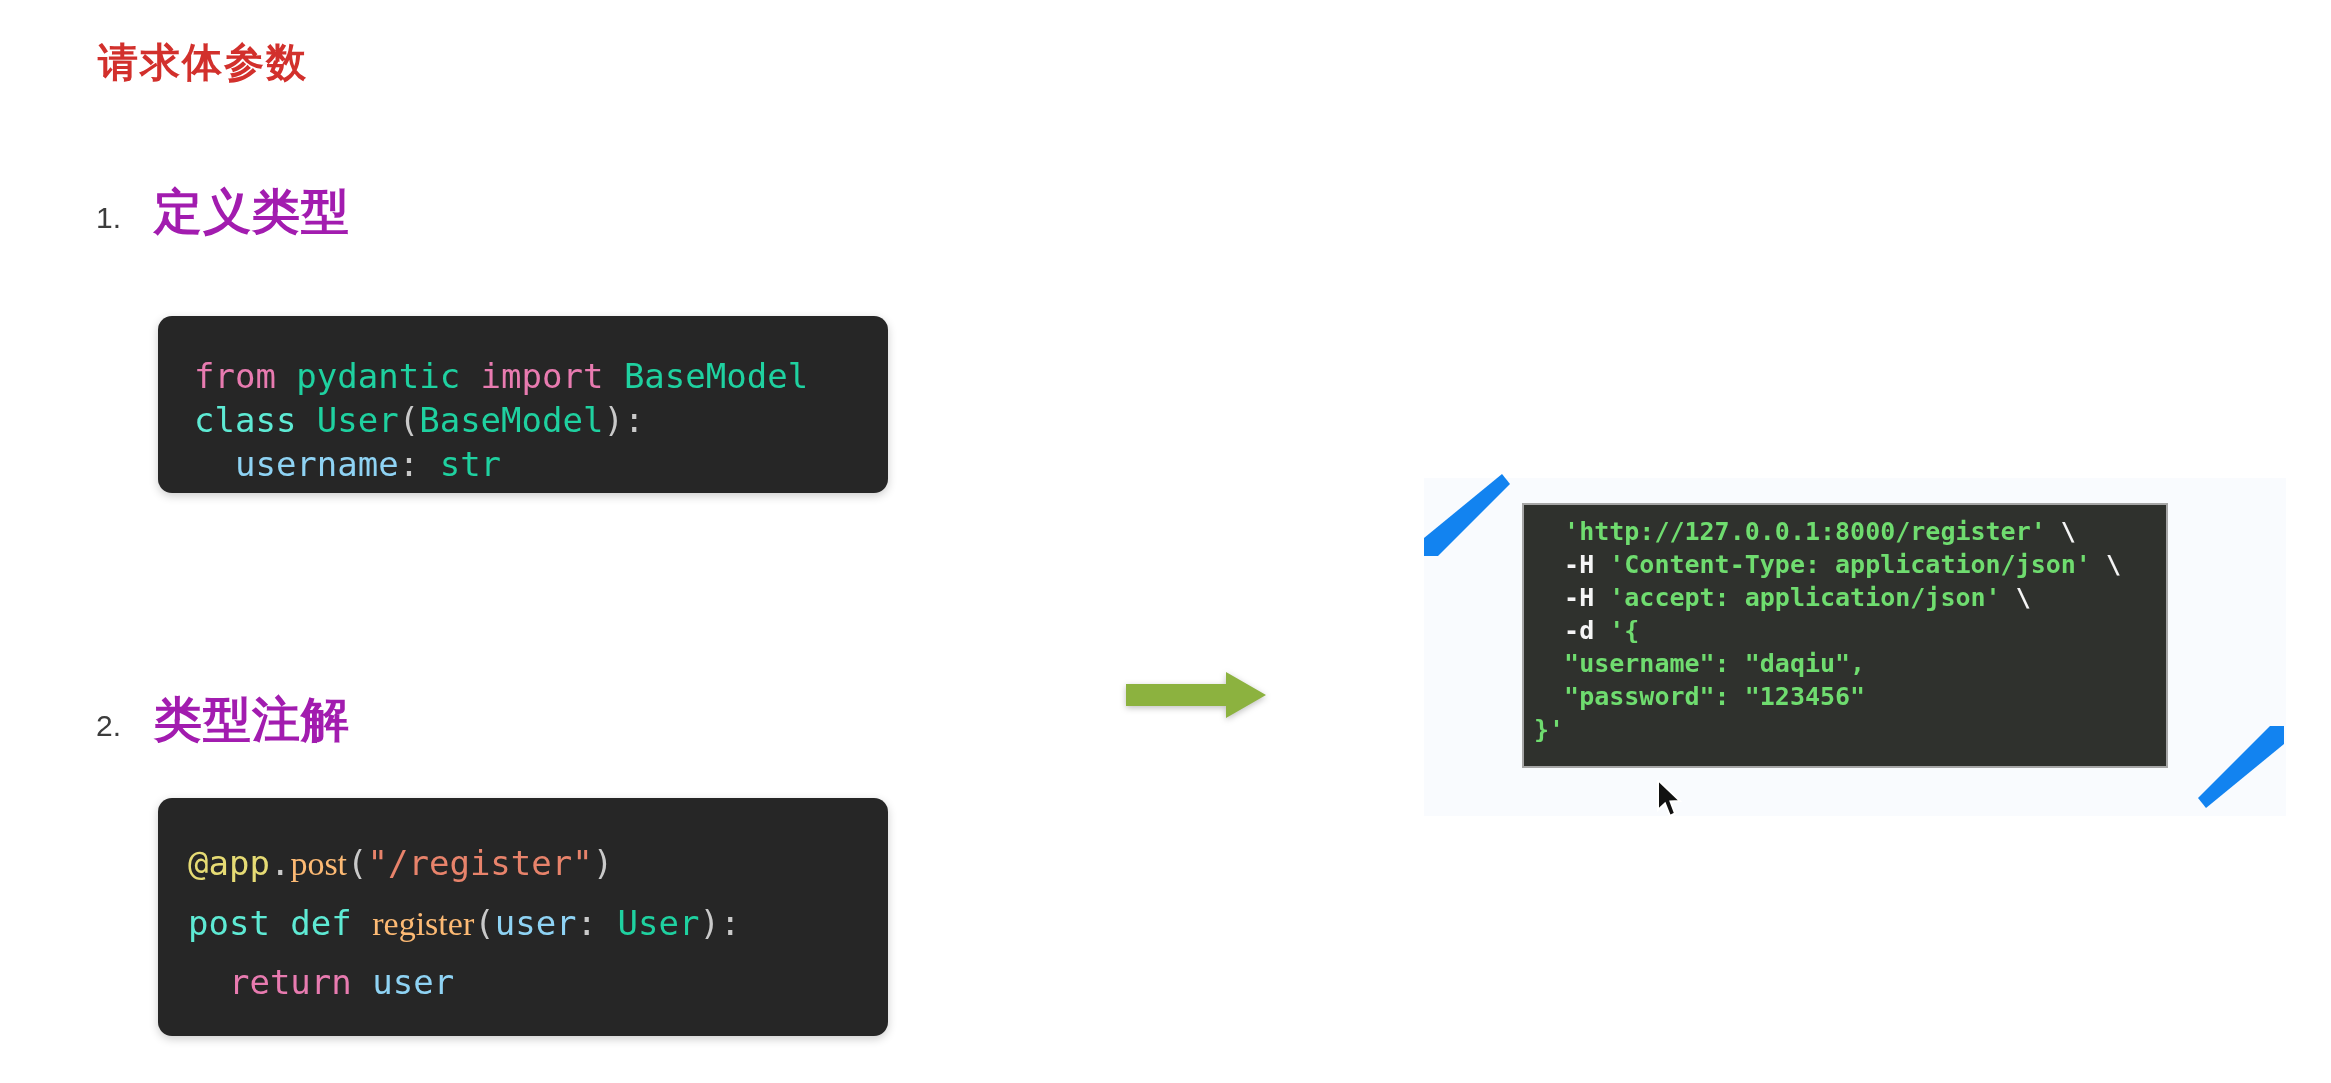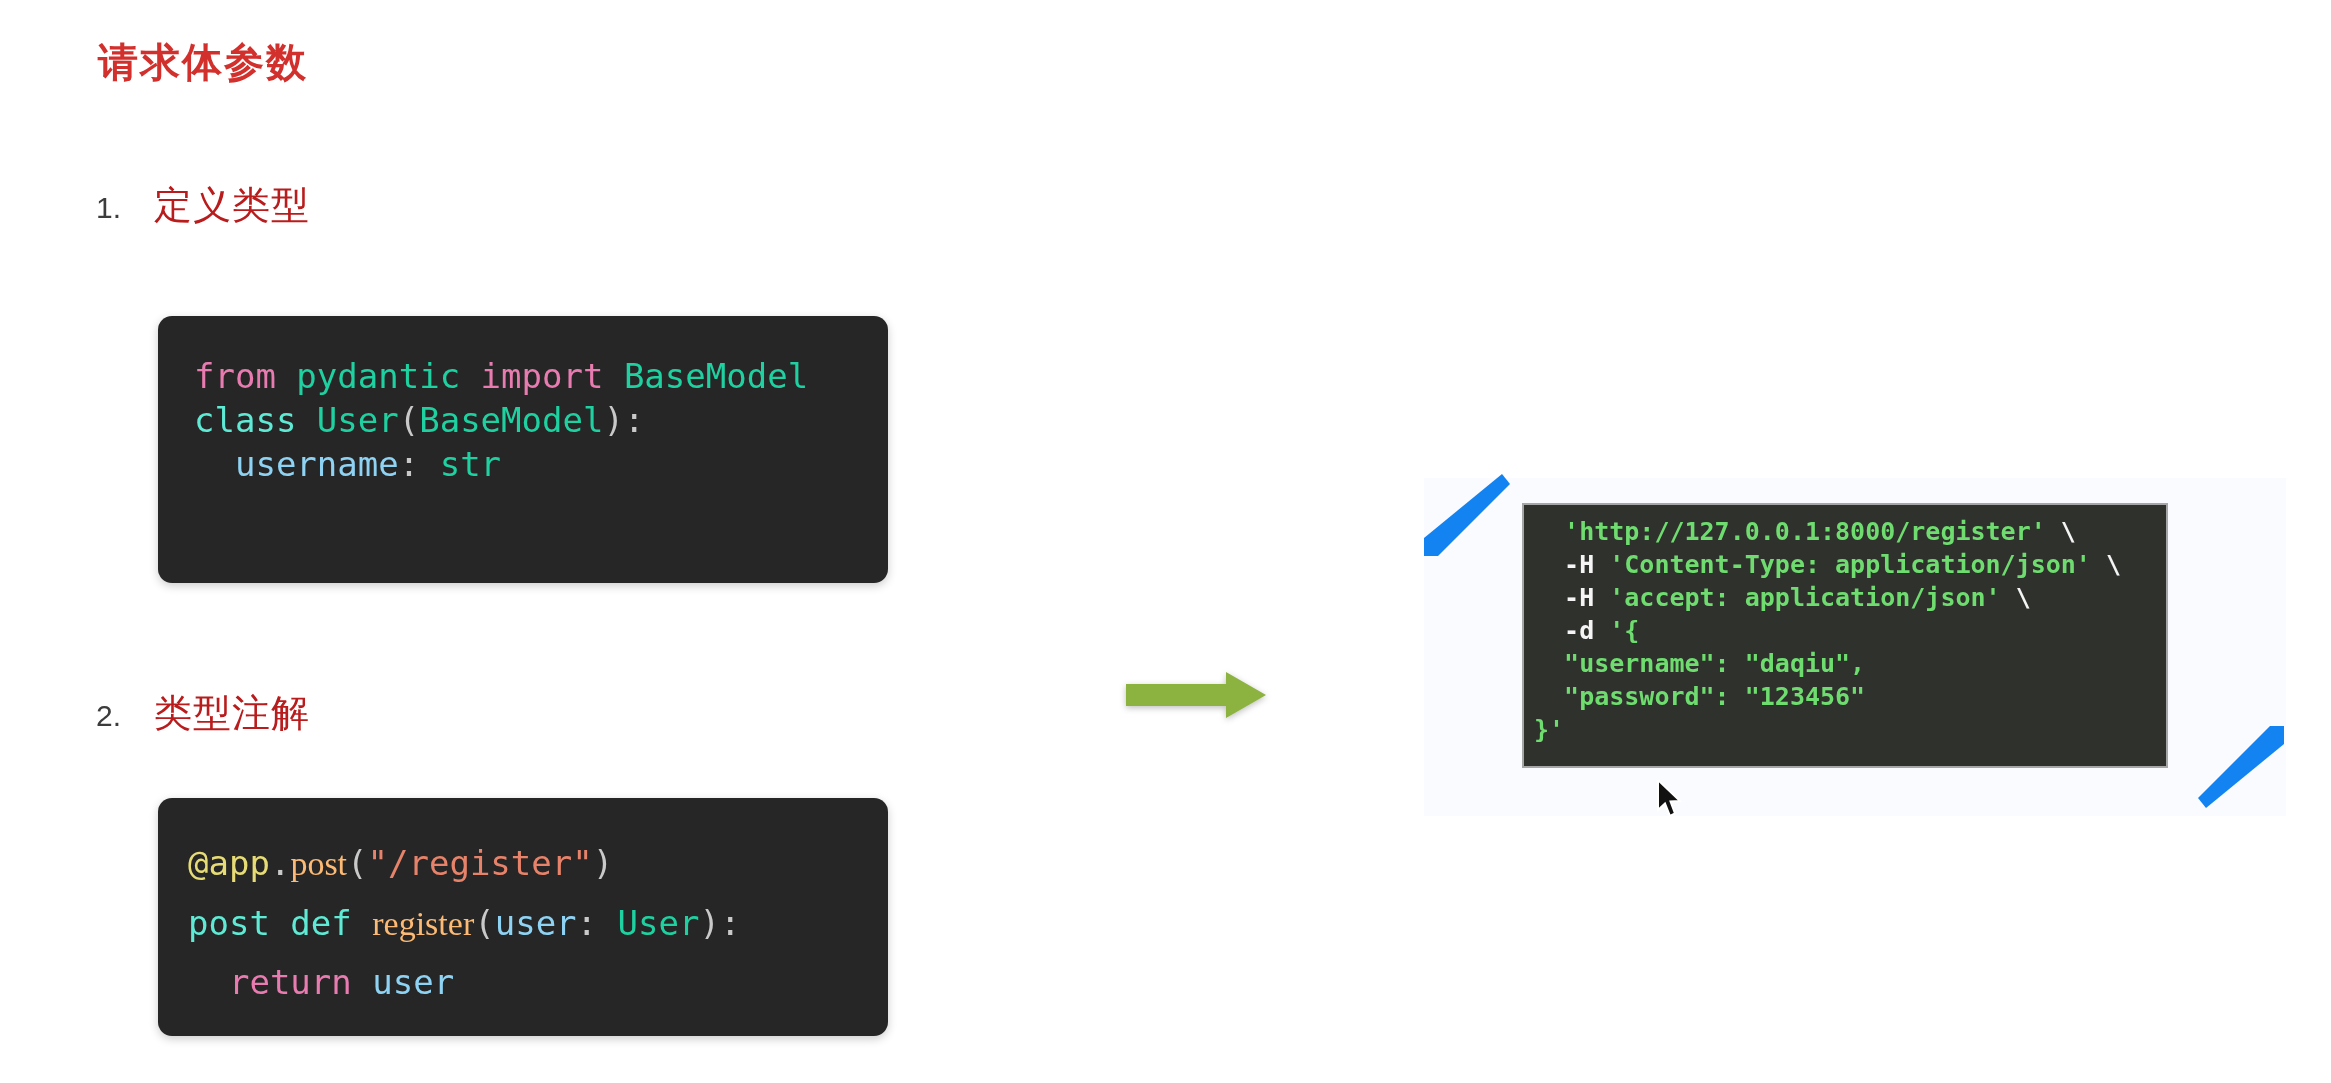--- a/index.html
+++ b/index.html
@@ -38,23 +38,23 @@
     white-space: nowrap;
   }
   .list-marker {
     font-size: 30px;
     color: #3c3c3c;
     font-weight: 400;
     width: 58px;
     display: inline-block;
   }
   .list-label {
-    font-size: 38px;
-    font-weight: 400;
-    color: #b91c1c;
+    font-size: 48px;
+    font-weight: 700;
+    color: #a21caf;
     letter-spacing: 1px;
   }
   #list-item-1 { left: 96px; top: 180px; }
   #list-item-2 { left: 96px; top: 688px; }
 
   
   .code-card {
     position: absolute;
     background: #262626;
     border-radius: 14px;
@@ -62,21 +62,21 @@
     font-family: "DejaVu Sans Mono", "Liberation Mono", monospace;
     font-size: 34px;
     color: #d8d8d8;
     box-sizing: border-box;
     overflow: hidden;
   }
   #code-card-1 {
     left: 158px;
     top: 316px;
     width: 730px;
-    height: 267px;
+    height: 177px;
     padding: 38px 0 0 36px;
     line-height: 1.30;
   }
   #code-card-2 {
     left: 158px;
     top: 798px;
     width: 730px;
     height: 238px;
     padding: 36px 0 0 30px;
     line-height: 1.75;

